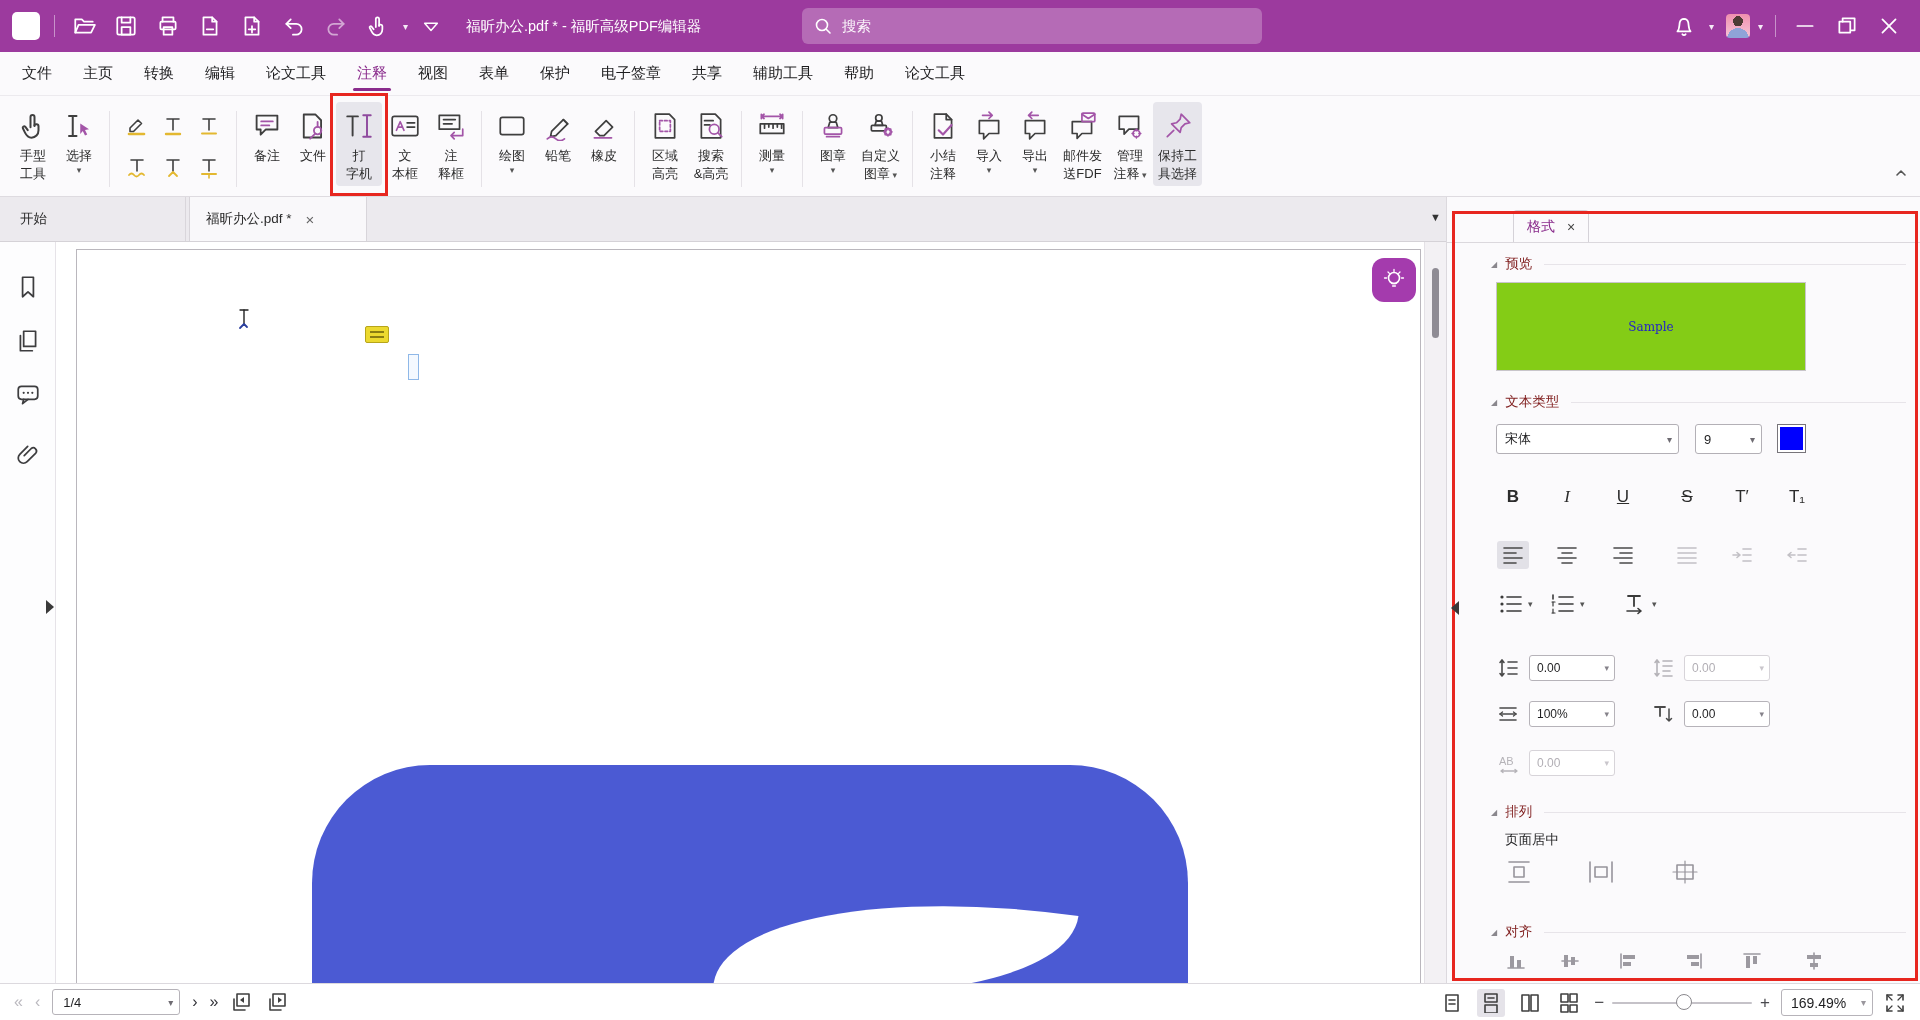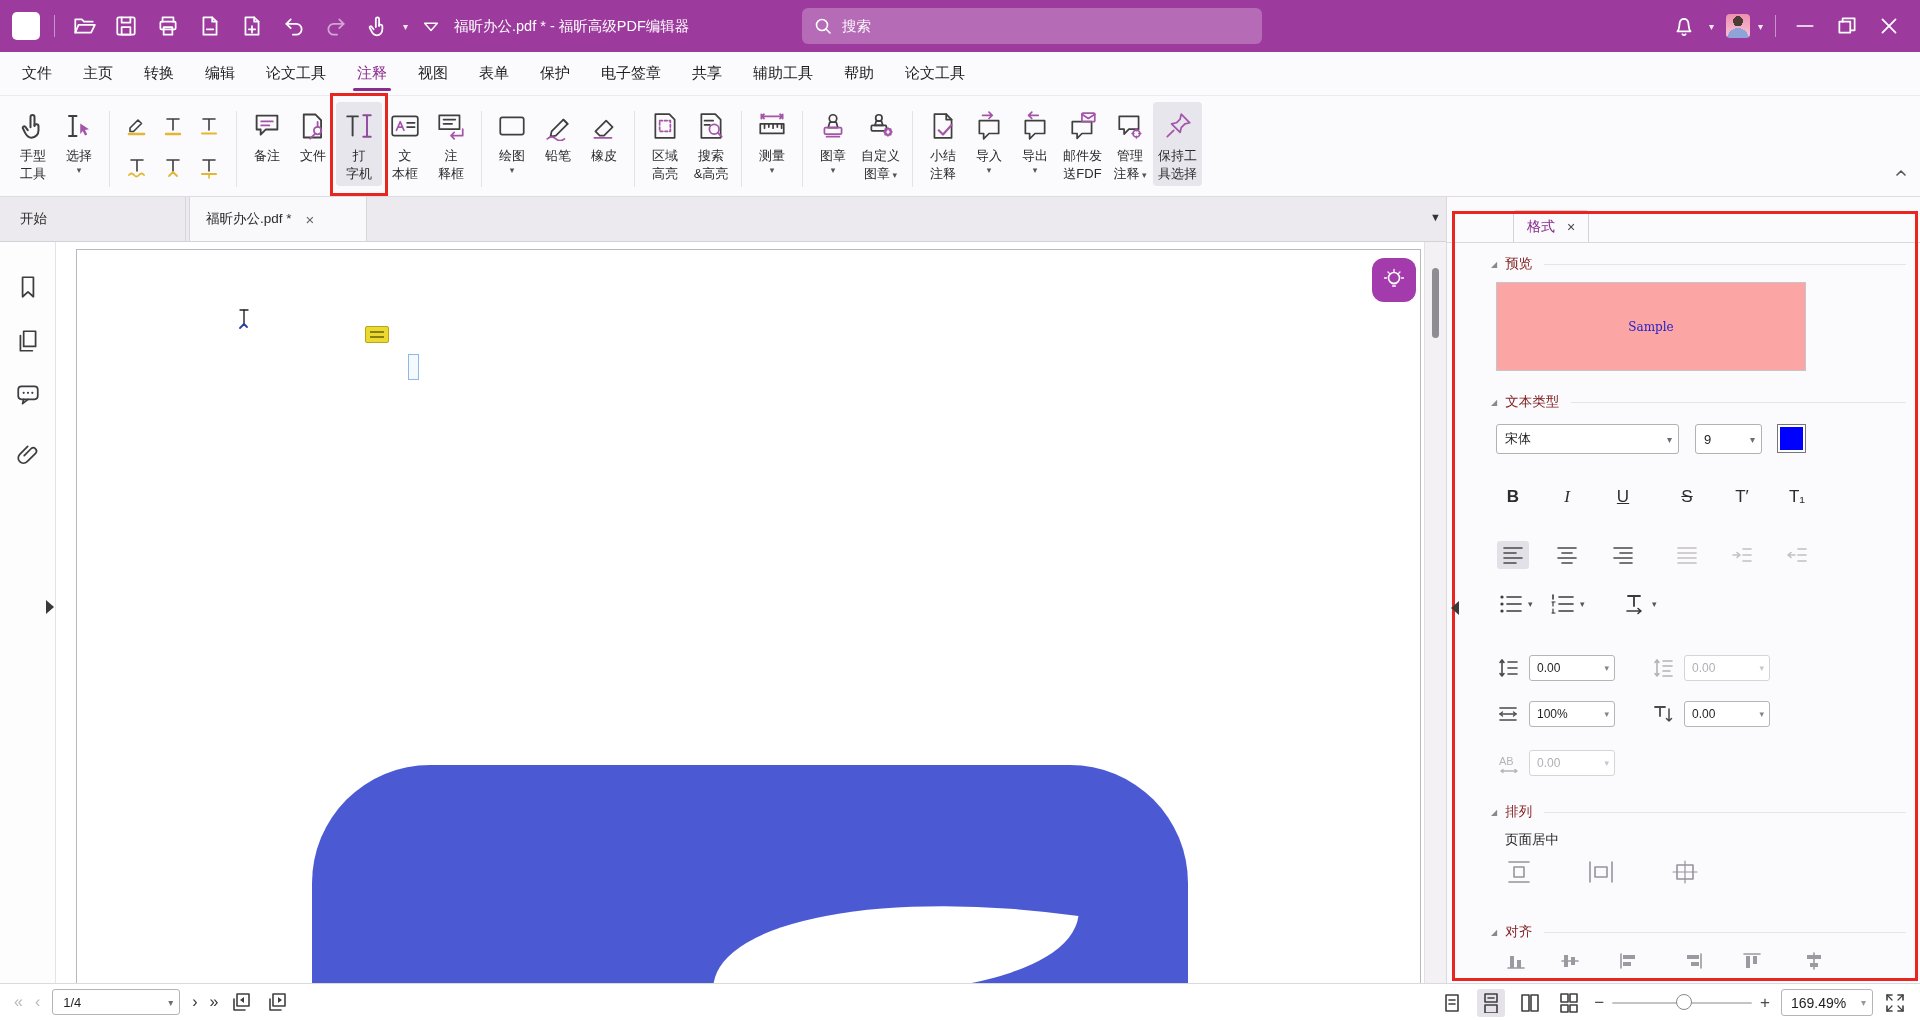--- a/index.html
+++ b/index.html
@@ -6,21 +6,21 @@
 body{font-family:"Liberation Sans",sans-serif;background:#555}
 #app{position:relative;width:1920px;height:1020px;background:#fff;overflow:hidden;font-family:"Liberation Sans",sans-serif}
 svg{display:block}
 svg path,svg rect,svg circle,svg line,svg polyline,svg ellipse{fill:none;stroke:currentColor;stroke-width:1.6;stroke-linecap:round;stroke-linejoin:round}
 svg .fl{fill:currentColor;stroke:none}
 
 #tb{position:absolute;left:0;top:0;width:1920px;height:52px;background:#9c3a9e;display:flex;align-items:center;color:#fff}
 #tb .ic{width:24px;height:24px;margin:0 9px;color:#fff;flex:0 0 auto}
 .tbsep{width:1px;height:22px;background:rgba(255,255,255,.45);margin:0 8px}
 #logo{width:28px;height:28px;background:#fff;border-radius:5px;margin:0 6px 0 12px;display:flex;align-items:center;justify-content:center}
-#title{font-size:14.5px;margin-left:4px;white-space:nowrap}
+#title{font-size:14.5px;margin-left:16px;white-space:nowrap}
 #searchbox{position:absolute;left:802px;top:8px;width:460px;height:36px;background:rgba(255,255,255,.25);border-radius:6px;display:flex;align-items:center;padding:0 12px}
 #searchbox input{background:transparent;border:none;outline:none;color:#fff;font-size:14.5px;margin-left:10px;width:380px;font-family:"Liberation Sans",sans-serif}
 #searchbox input::placeholder{color:rgba(255,255,255,.95)}
 #tbr{position:absolute;right:10px;top:0;height:52px;display:flex;align-items:center;color:#fff}
 .car-w{font-size:10px;color:rgba(255,255,255,.9);margin:0 4px}
 #avatar{width:24px;height:24px;border-radius:4px;background:radial-gradient(circle at 50% 30%,#4d3b34 0 5px,transparent 5px),radial-gradient(circle at 50% 105%,#8fa3d8 0 11px,transparent 11px),linear-gradient(180deg,#ef8fae,#f6c6d8)}
 
 #mb{position:absolute;left:0;top:52px;width:1920px;height:44px;background:#fbfafc;display:flex;align-items:center;padding-left:20px;gap:27px;border-bottom:1px solid #eceaee}
 .mi{font-size:15px;color:#1d1d1f;position:relative;padding:10px 2px;cursor:default;white-space:nowrap}
 .mi.act{color:#8a2c8c}
@@ -65,21 +65,21 @@
 #panel{position:absolute;left:1446px;top:197px;width:474px;height:786px;background:#fbfafc;border-left:1px solid #dcd9de;font-size:13px;color:#222}
 #redbox{position:absolute;left:5px;top:14px;width:466px;height:770px;border:3px solid #e7261f;pointer-events:none;z-index:50}
 #ptab{position:absolute;left:66px;top:13px;width:76px;height:33px;background:#fbfafc;border:1px solid #d5d2d8;border-bottom:none;border-radius:4px 4px 0 0;display:flex;align-items:center;justify-content:center;gap:12px}
 #ptab .pt{color:#8a2c8c;font-size:14px}
 #ptab .x{color:#444;font-size:14px}
 #pheadline{position:absolute;left:0;top:45px;width:474px;height:1px;background:#dbd8dd}
 .phead{position:absolute;left:44px;right:14px;display:flex;align-items:center;height:18px}
 .tri{font-size:8px;color:#8a878d;margin-right:8px}
 .phtxt{font-size:13.5px;color:#7f1d1d;white-space:nowrap}
 .phline{flex:1;height:1px;background:#e7e4e9;margin-left:12px}
-#pvbox{position:absolute;left:49px;top:85px;width:310px;height:89px;background:#fca5a5;border:1px solid #c8c5ca;display:flex;align-items:center;justify-content:center}
+#pvbox{position:absolute;left:49px;top:85px;width:310px;height:89px;background:#84cc16;border:1px solid #c8c5ca;display:flex;align-items:center;justify-content:center}
 #pvbox span{color:#2323c8;font-family:"DejaVu Serif",serif;font-size:12px}
 .combo{position:absolute;height:30px;background:#fff;border:1px solid #b3b0b6;border-radius:3px;display:flex;align-items:center;justify-content:space-between;padding:0 6px 0 8px;font-size:13px;color:#1f1f21}
 .combo .car{font-size:10px;color:#6e6b72;margin-left:6px}
 #swatch{position:absolute;left:330px;top:227px;width:29px;height:29px;border:1px solid #77747a;background:#fff;padding:2px}
 #swatch div{width:100%;height:100%;background:#0000fe}
 .fbtn{position:absolute;width:36px;height:30px;display:flex;align-items:center;justify-content:center;font-size:17px;color:#2c2c2c}
 .alnchip{position:absolute;width:32px;height:28px;display:flex;align-items:center;justify-content:center;border-radius:3px;color:#4a4a4a}
 .alnchip.sel{background:#e2e1e7}
 .alnchip.dis{color:#c2c0c5}
 .lsticon{position:absolute;display:flex;align-items:center;gap:5px;color:#3a3a3a}

